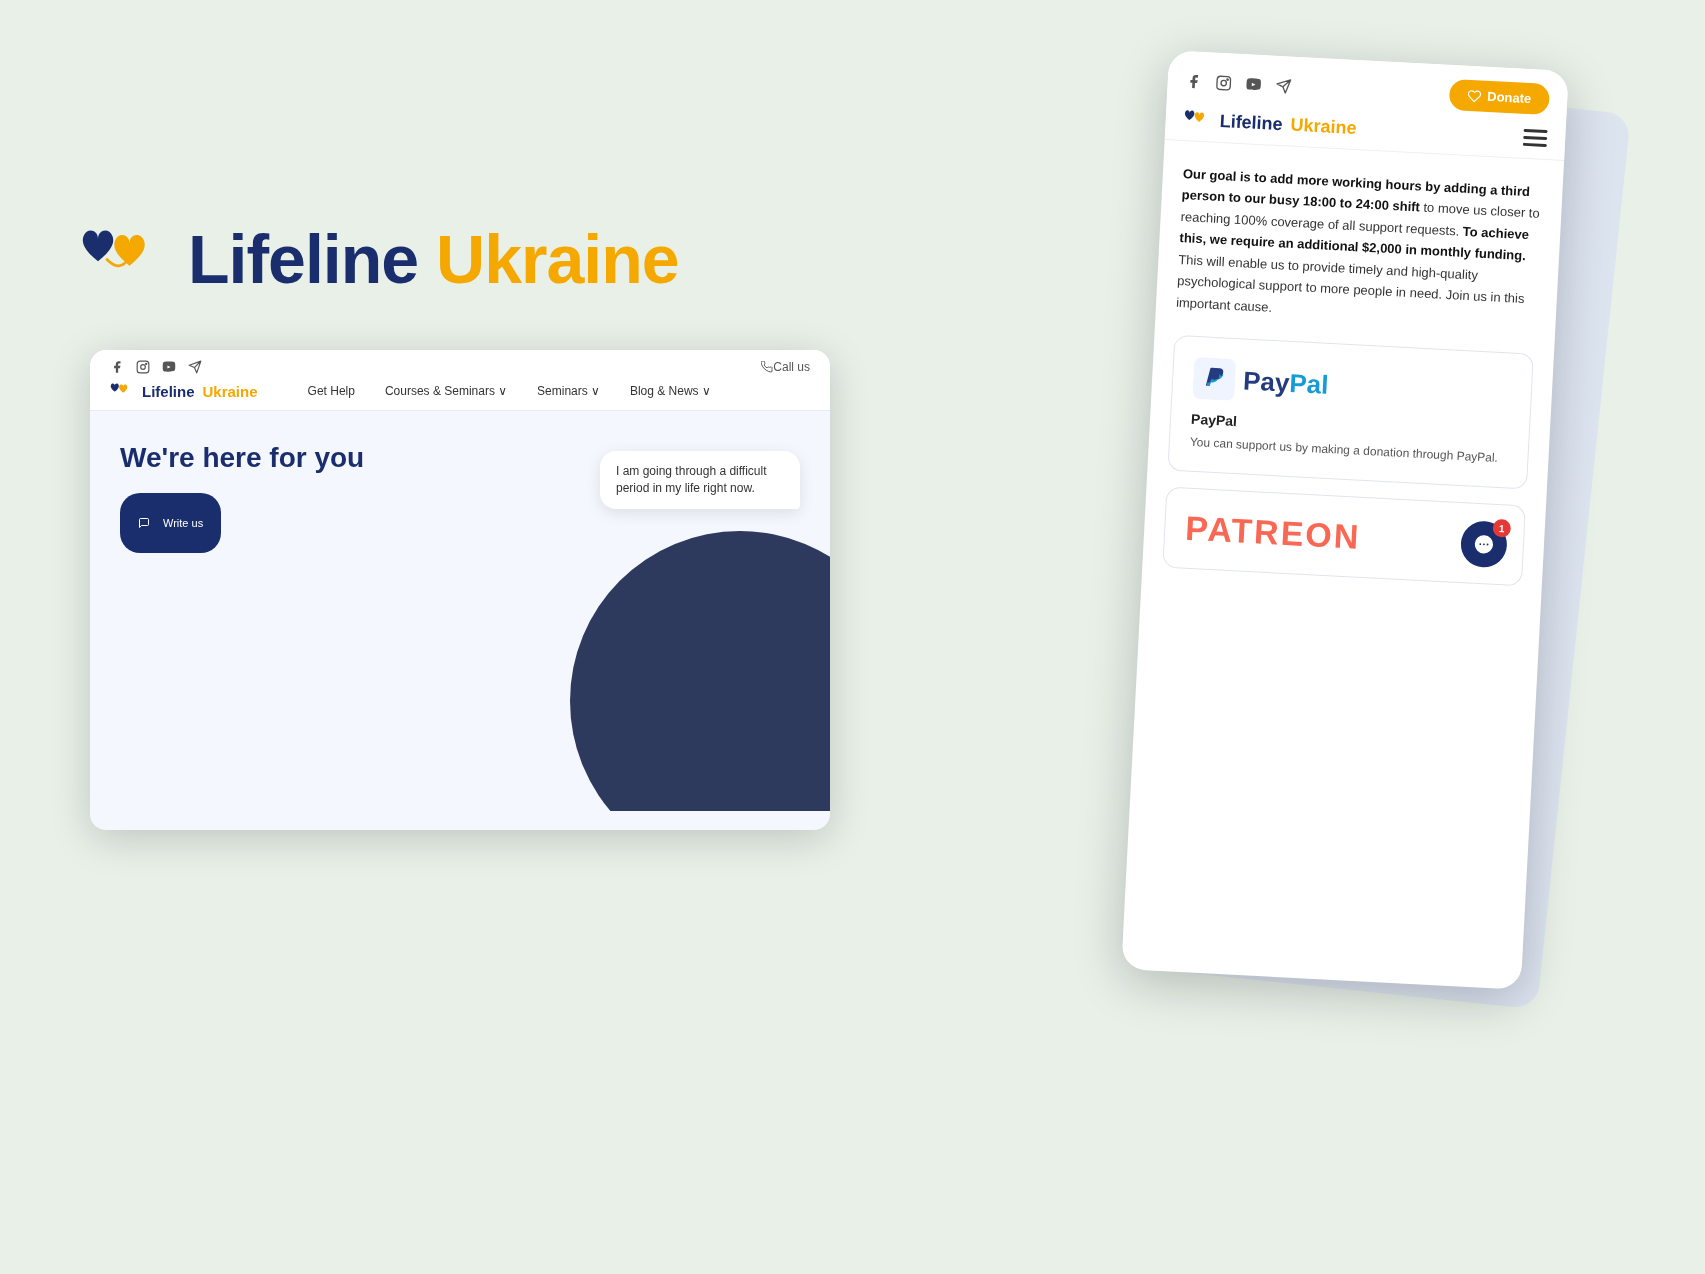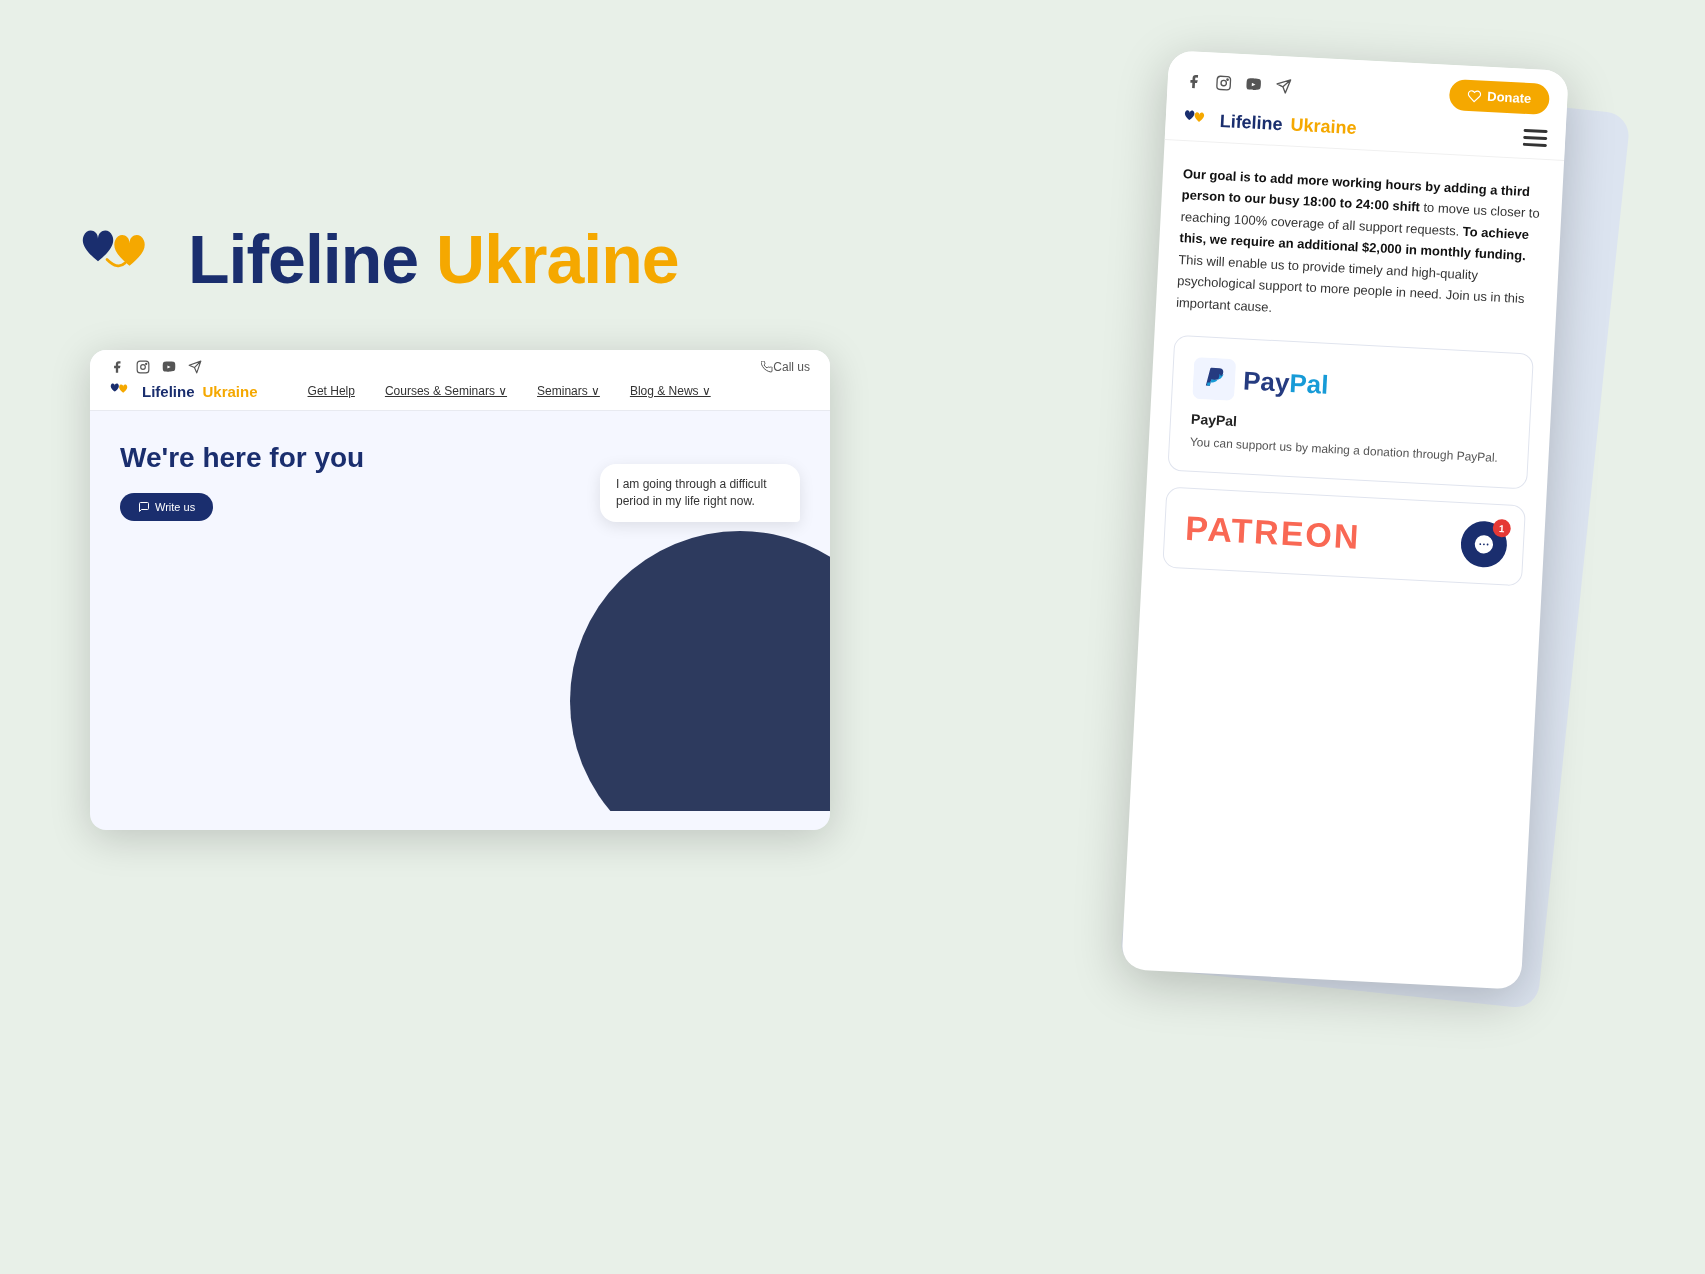--- a/index.html
+++ b/index.html
@@ -103,21 +103,20 @@
     }
     .desktop-nav-logo-text-u {
       color: #f5a800;
       font-weight: 800;
       font-size: 15px;
     }
     .desktop-nav-item {
       font-size: 12px;
       color: #333;
       cursor: pointer;
-      text-decoration: underline;
     }
 
     
     .desktop-content {
       position: relative;
       padding: 30px 30px 20px 30px;
       height: calc(100% - 80px);
       overflow: hidden;
     }
     .desktop-hero-text {
@@ -131,42 +130,41 @@
       font-size: 11px;
       color: #555;
       line-height: 1.5;
       margin-bottom: 20px;
     }
     .desktop-write-btn {
       background: #1a2e6e;
       color: white;
       border: none;
       border-radius: 20px;
-      padding: 8px 18px;
+      padding: 24px 18px;
       font-size: 11px;
       cursor: pointer;
       display: flex;
       align-items: center;
-      gap: 5px;
+      gap: 13px;
     }
 
     
     .chat-bubble {
       position: absolute;
       top: 40px;
       right: 30px;
       background: white;
       border-radius: 16px 16px 4px 16px;
       padding: 12px 16px;
       box-shadow: 0 4px 15px rgba(0,0,0,0.1);
       font-size: 12px;
       color: #333;
       max-width: 200px;
       line-height: 1.4;
-      margin-top: 13px;
     }
 
     
     .dark-circle {
       position: absolute;
       bottom: -60px;
       right: -80px;
       width: 340px;
       height: 340px;
       border-radius: 50%;

